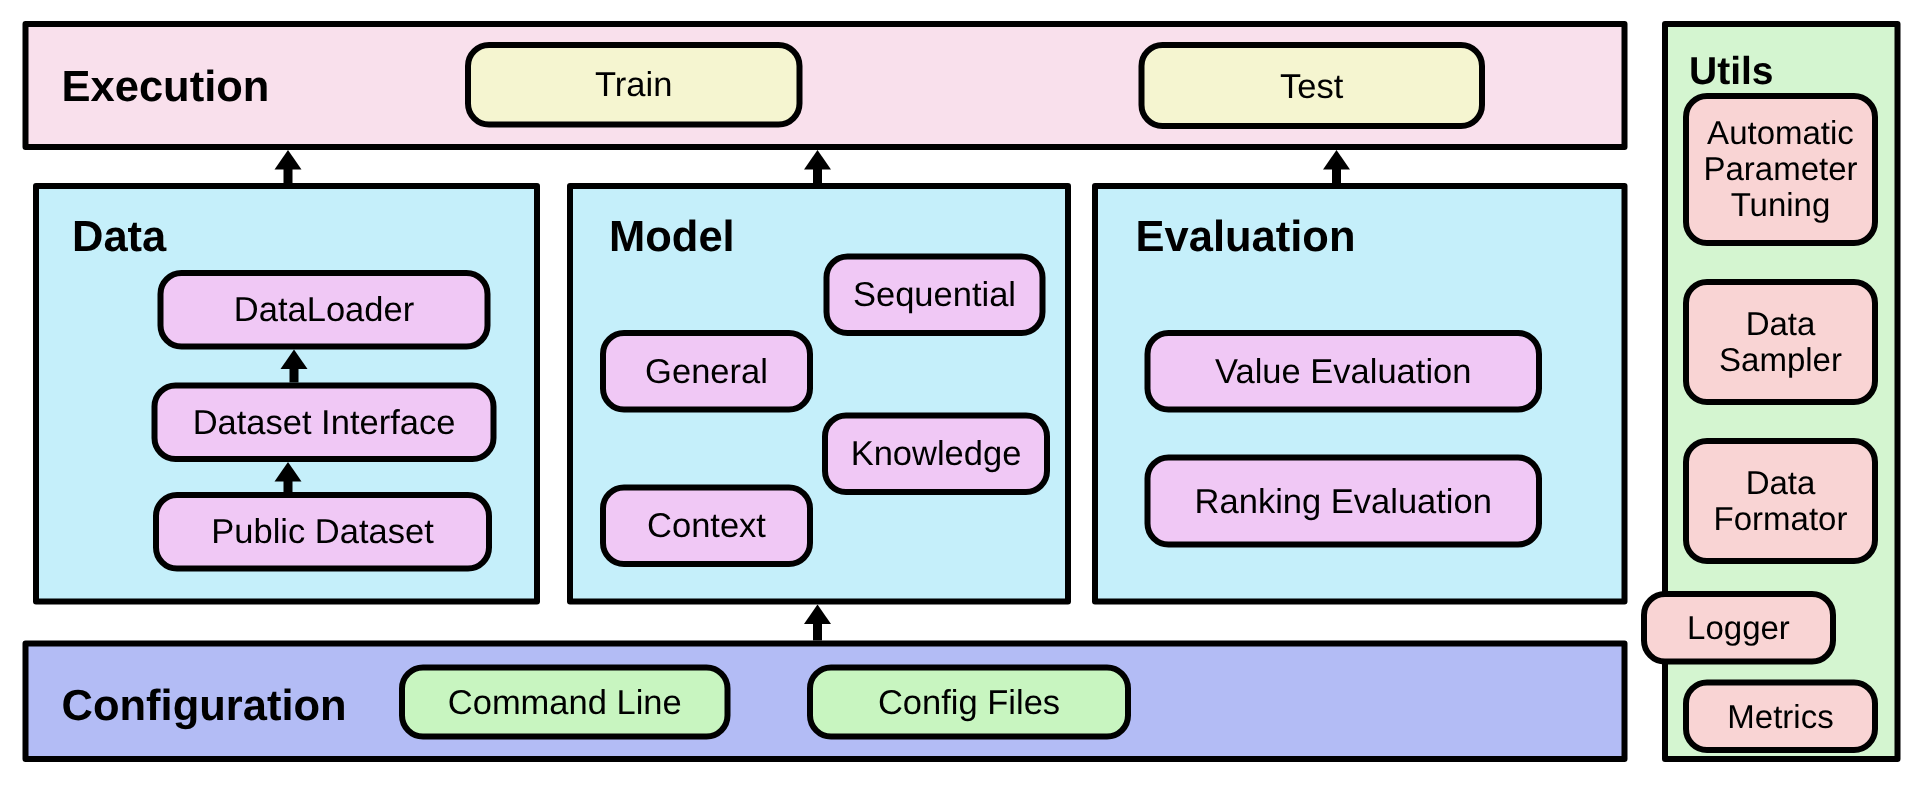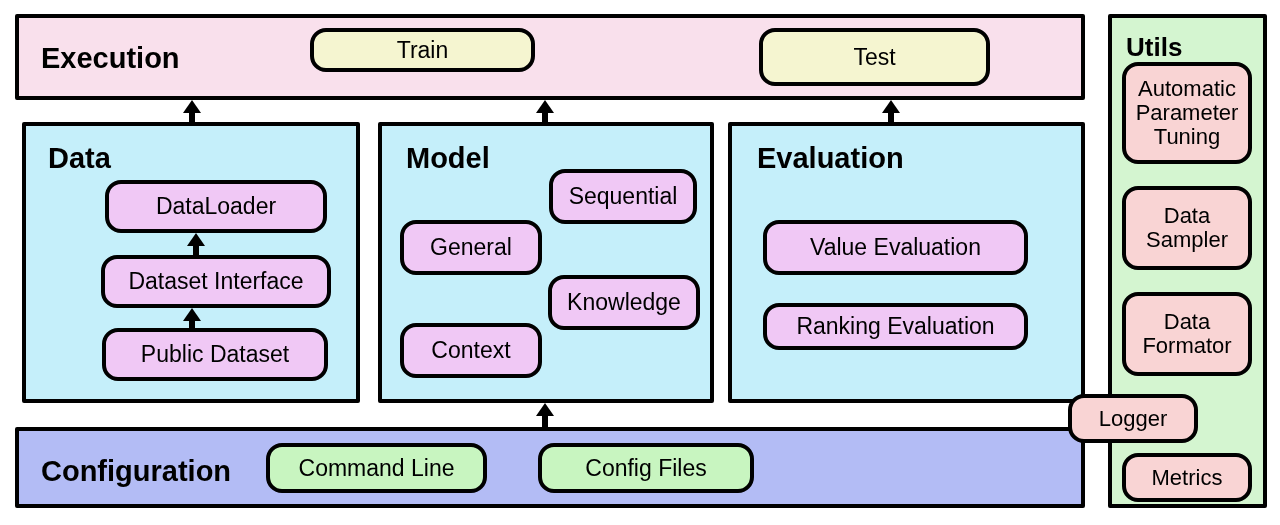--- a/index.html
+++ b/index.html
@@ -86,21 +86,21 @@
 </style>
 </head>
 <body>
 
 <div id="diagram">
 
   <div class="panel fill-exec" style="left:15px; top:14px; width:1070px; height:86px;">
     <div class="panel-title" style="left:22px; top:26px; font-size:29px;">Execution</div>
   </div>
 
-  <div class="node node-yellow" style="left:310px; top:28px; width:225px; height:44px; font-size:23px;">
+  <div class="node node-yellow" style="left:310px; top:28px; width:225px; height:57px; font-size:23px;">
     <span>Train</span>
   </div>
 
   <div class="node node-yellow" style="left:759px; top:28px; width:231px; height:58px; font-size:23px;text-align:center;">
     <span>Test</span>
   </div>
 
   <div class="arrow" style="left:192px; top:100px; height:22px;">
     <div class="head"></div>
     <div class="shaft" style="top:10px; height:12px;"></div>
@@ -161,21 +161,21 @@
   </div>
 
   <div class="panel fill-module" style="left:728px; top:122px; width:357px; height:281px;">
     <div class="panel-title" style="left:25px; top:18px; font-size:29px;">Evaluation</div>
   </div>
 
   <div class="node node-purple" style="left:763px; top:220px; width:265px; height:55px; font-size:23px;">
     <span>Value Evaluation</span>
   </div>
 
-  <div class="node node-purple" style="left:763px; top:303px; width:265px; height:47px; font-size:23px;">
+  <div class="node node-purple" style="left:763px; top:303px; width:265px; height:62px; font-size:23px;">
     <span>Ranking Evaluation</span>
   </div>
 
   <div class="arrow" style="left:545px; top:403px; height:24px;">
     <div class="head"></div>
     <div class="shaft" style="top:10px; height:14px;"></div>
   </div>
 
   <div class="panel fill-config" style="left:15px; top:427px; width:1070px; height:81px;">
     <div class="panel-title" style="left:22px; top:26px; font-size:29px;">Configuration</div>
@@ -203,21 +203,21 @@
   <div class="node node-pink" style="left:1122px; top:186px; width:130px; height:84px; font-size:22px;">
     <span>Data
 Sampler</span>
   </div>
 
   <div class="node node-pink" style="left:1122px; top:292px; width:130px; height:84px; font-size:22px;">
     <span>Data
 Formator</span>
   </div>
 
-  <div class="node node-pink" style="left:1068px; top:394px; width:130px; height:49px; font-size:22px;">
+  <div class="node node-pink" style="left:1094px; top:394px; width:130px; height:49px; font-size:22px;">
     <span>Logger</span>
   </div>
 
   <div class="node node-pink" style="left:1122px; top:453px; width:130px; height:49px; font-size:22px;">
     <span>Metrics</span>
   </div>
 
 </div>
 
 </body></html>

